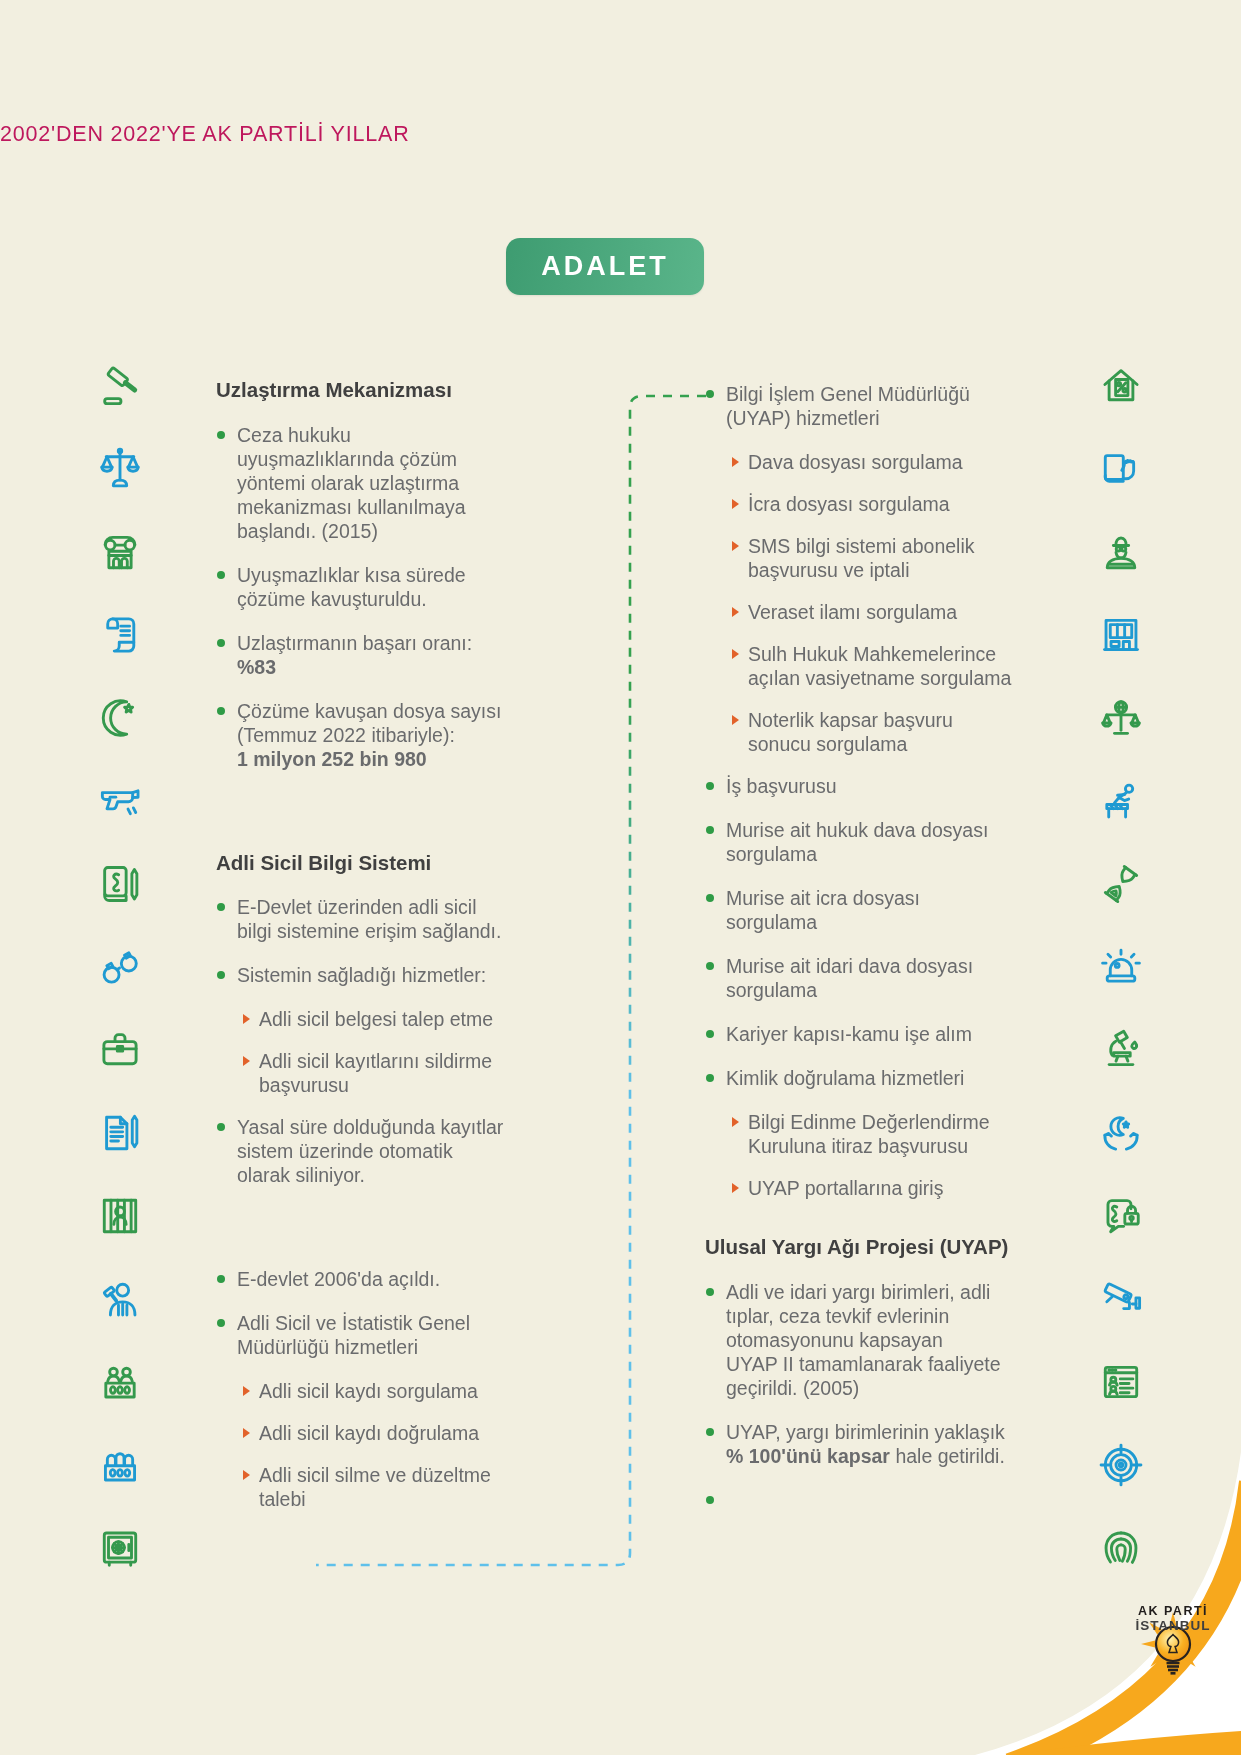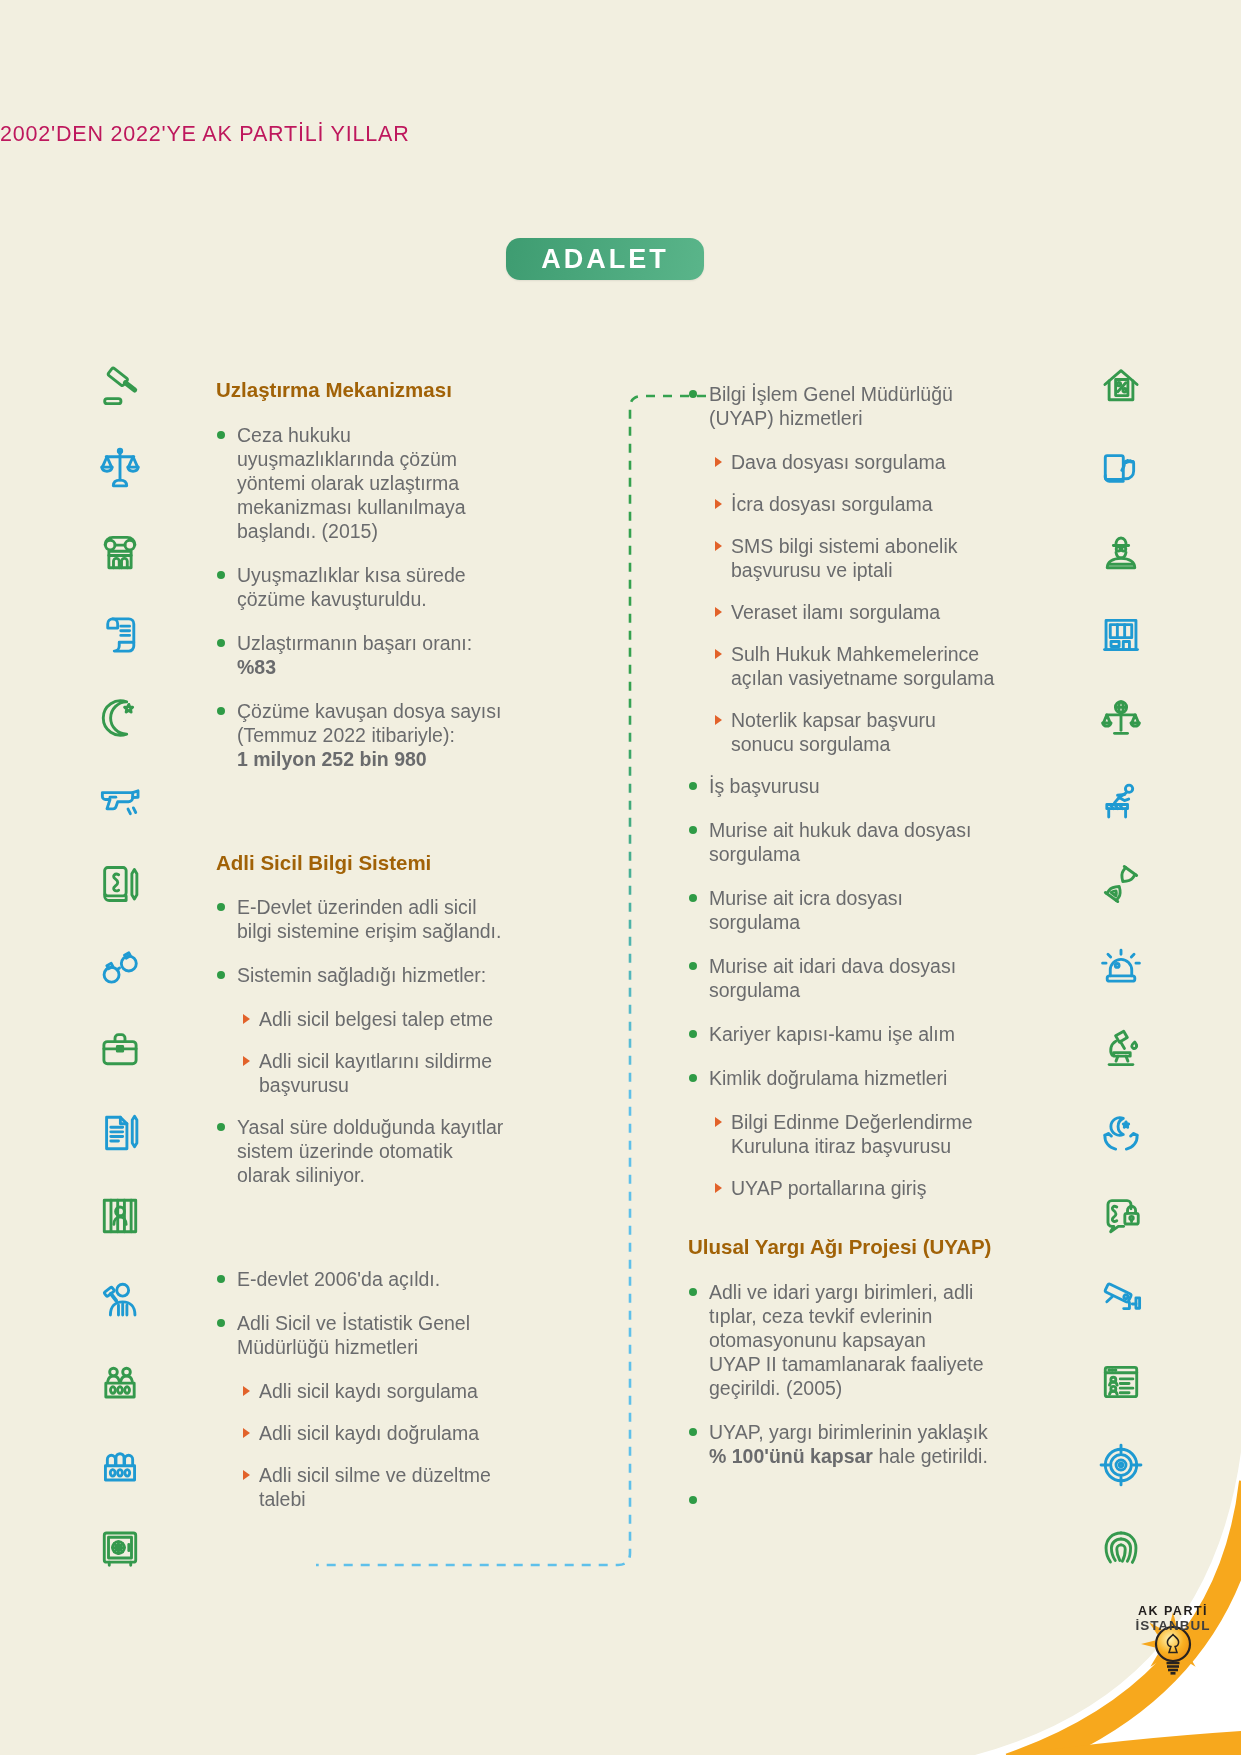--- a/index.html
+++ b/index.html
@@ -6,40 +6,40 @@
   body{
     width:1241px;height:1755px;position:relative;overflow:hidden;
     background:#f2efe0;
     font-family:"Liberation Sans","DejaVu Sans",sans-serif;
   }
   .page-title{
     position:absolute;top:122px;left:0;width:1210px;text-align:left;
     font-size:21.5px;letter-spacing:.8px;color:#be185d;
   }
   .badge{
-    position:absolute;left:506px;top:238px;width:198px;height:42px;
+    position:absolute;left:506px;top:238px;width:198px;height:57px;
     border-radius:14px;
     background:linear-gradient(100deg,#3e9c71,#5ab58a);
     display:flex;align-items:center;justify-content:center;
     color:#ffffff;font-weight:800;font-size:27px;letter-spacing:3px;
     box-shadow:0 1px 2px rgba(0,0,0,.08);
   }
   svg.overlay{position:absolute;left:0;top:0;z-index:1;pointer-events:none;}
   .rail{position:absolute;top:362px;display:flex;flex-direction:column;gap:35px;z-index:2;}
   .rail-left{left:95px;}
   .rail-right{left:1096px;}
   .icon-cell{width:50px;height:48px;display:flex;align-items:center;justify-content:center;}
   .icon-cell svg{width:46px;height:46px;}
   .ic-green{color:#35994d;}
   .ic-blue{color:#1f9ad2;}
   .tcol{position:absolute;z-index:2;font-size:19.5px;line-height:24px;color:#6a6b6d;}
   .tcol-left{left:216px;top:378px;width:340px;}
-  .tcol-right{left:688px;top:382px;width:370px;}
+  .tcol-right{left:705px;top:382px;width:370px;}
   .heading{
-    color:#a16207;font-weight:700;font-size:20.5px;line-height:24.5px;
+    color:#404040;font-weight:700;font-size:20.5px;line-height:24.5px;
     margin-bottom:20px;white-space:pre-line;
   }
   .section{margin:0;}
   .tcol-left .section + .section{margin-top:80px;}
   .tcol-right .section + .section{margin-top:35px;}
   .item{position:relative;white-space:pre-line;margin-bottom:20px;}
   .item.bullet{padding-left:21px;}
   .tcol-right .item.bullet{padding-left:21px;}
   .item.sub{margin-left:26px;padding-left:17px;margin-bottom:18px;}
   .item .b{font-weight:700;}

